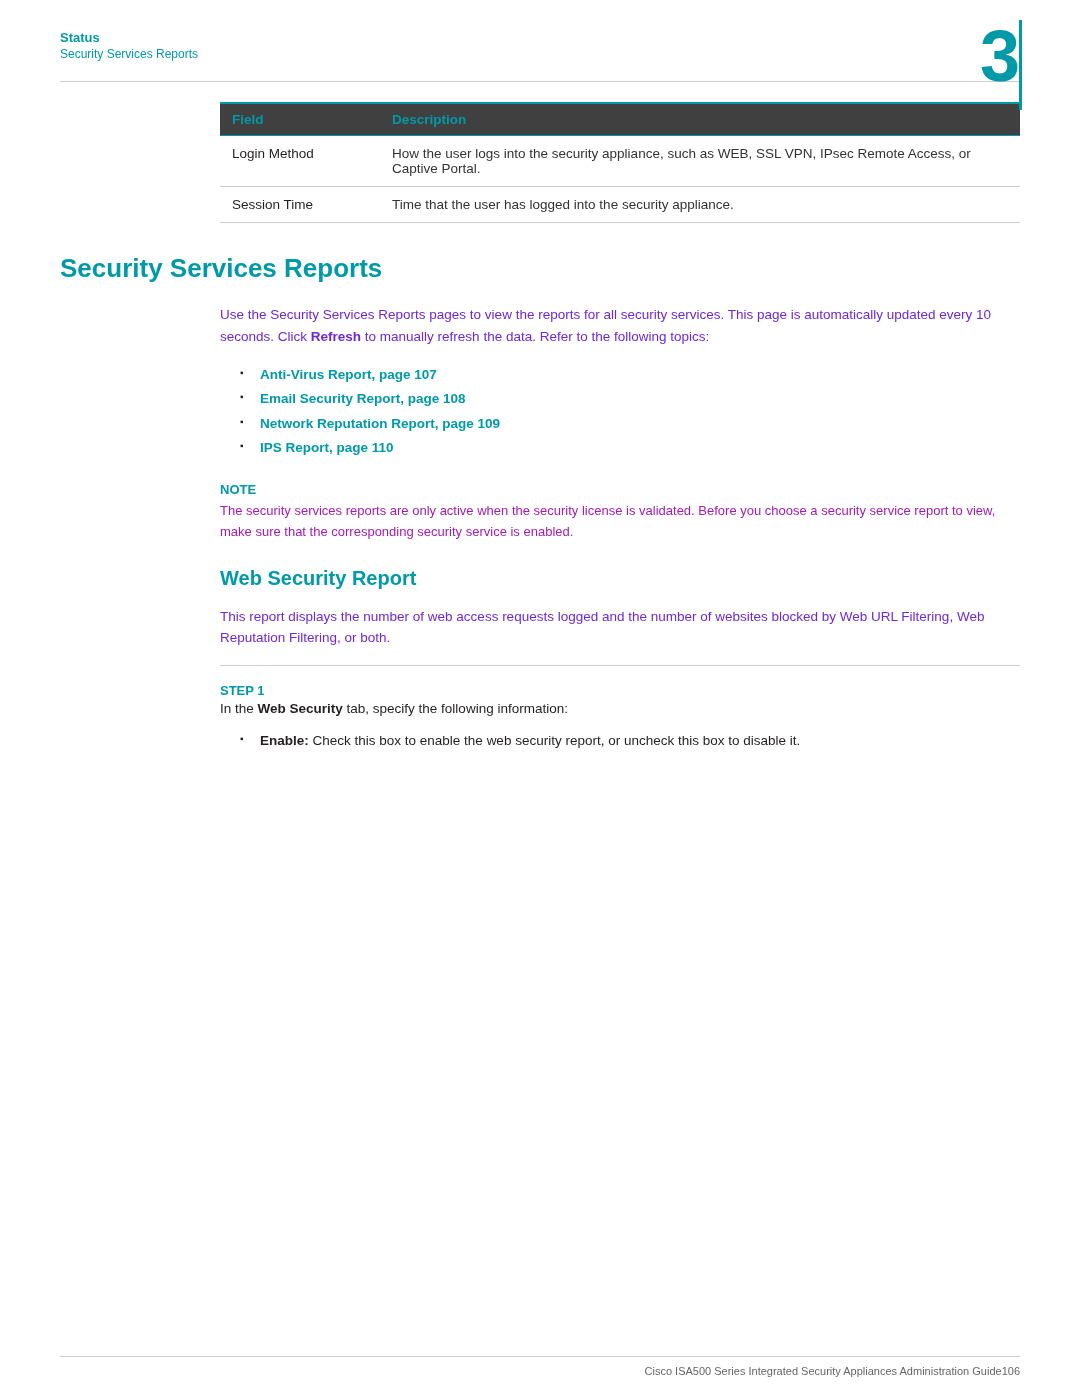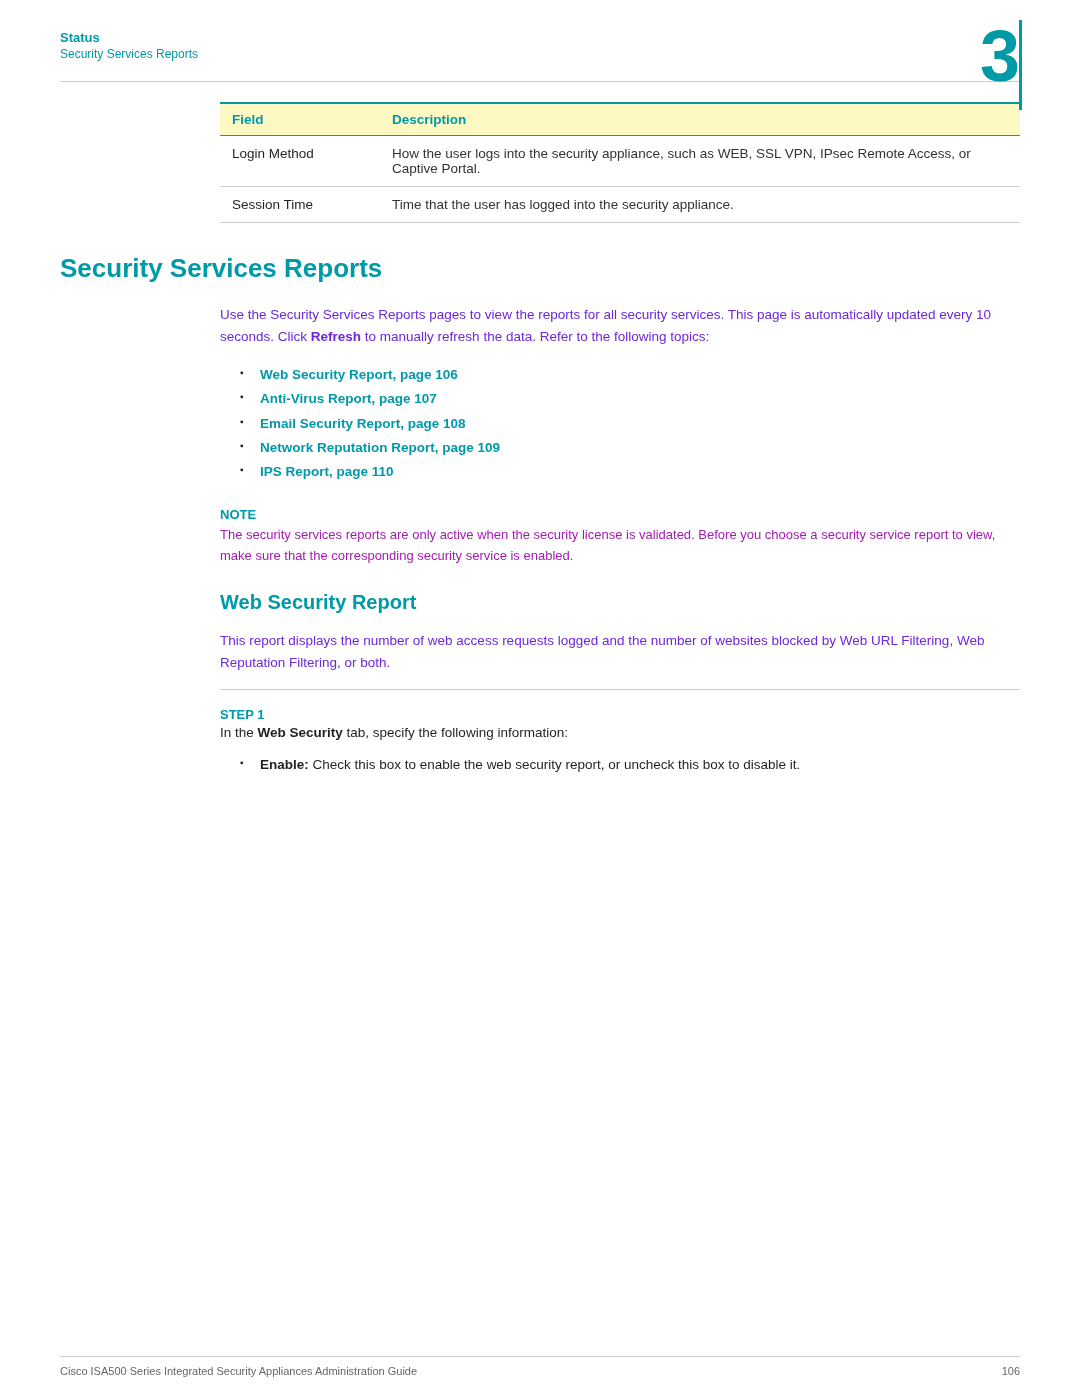--- a/index.html
+++ b/index.html
@@ -75,21 +75,21 @@
       margin: 0 60px 30px 220px;
     }
 
     .data-table {
       width: 100%;
       border-collapse: collapse;
       font-size: 13.5px;
     }
 
     .data-table th {
-      background: #fef9c3;
+      background: #404040;
       color: #0099a8;
       font-weight: bold;
       padding: 8px 12px;
       border-top: 2px solid #0099a8;
       border-bottom: 1px solid #0099a8;
       text-align: left;
     }
 
     .data-table td {
       padding: 10px 12px;
@@ -255,21 +255,21 @@
       line-height: 1.8;
     }
 
     
     .page-footer {
       position: absolute;
       bottom: 20px;
       left: 60px;
       right: 60px;
       display: flex;
-      justify-content: space-between;
+      justify-content: flex-end;
       align-items: center;
       border-top: 1px solid #cccccc;
       padding-top: 8px;
     }
 
     .footer-text {
       font-size: 11px;
       color: #666;
     }
 
@@ -315,21 +315,20 @@
 
   <div class="section-title">Security Services Reports</div>
 
   <div class="content-area">
 
     <p class="content-para">
       <span>Use the Security Services Reports pages to view the reports for all security services. This page is automatically updated every 10 seconds. Click </span><strong>Refresh</strong><span> to manually refresh the data. Refer to the following topics:</span>
     </p>
 
     <ul class="bullet-list">
-      <li><a class="link" href="#">Web Security Report, page 106</a></li>
       <li><a class="link" href="#">Anti-Virus Report, page 107</a></li>
       <li><a class="link" href="#">Email Security Report, page 108</a></li>
       <li><a class="link" href="#">Network Reputation Report, page 109</a></li>
       <li><a class="link" href="#">IPS Report, page 110</a></li>
     </ul>
 
     <div class="note-box">
       <span class="note-label">NOTE</span>
       <span class="note-text">The security services reports are only active when the security license is validated. Before you choose a security service report to view, make sure that the corresponding security service is enabled.</span>
     </div>

